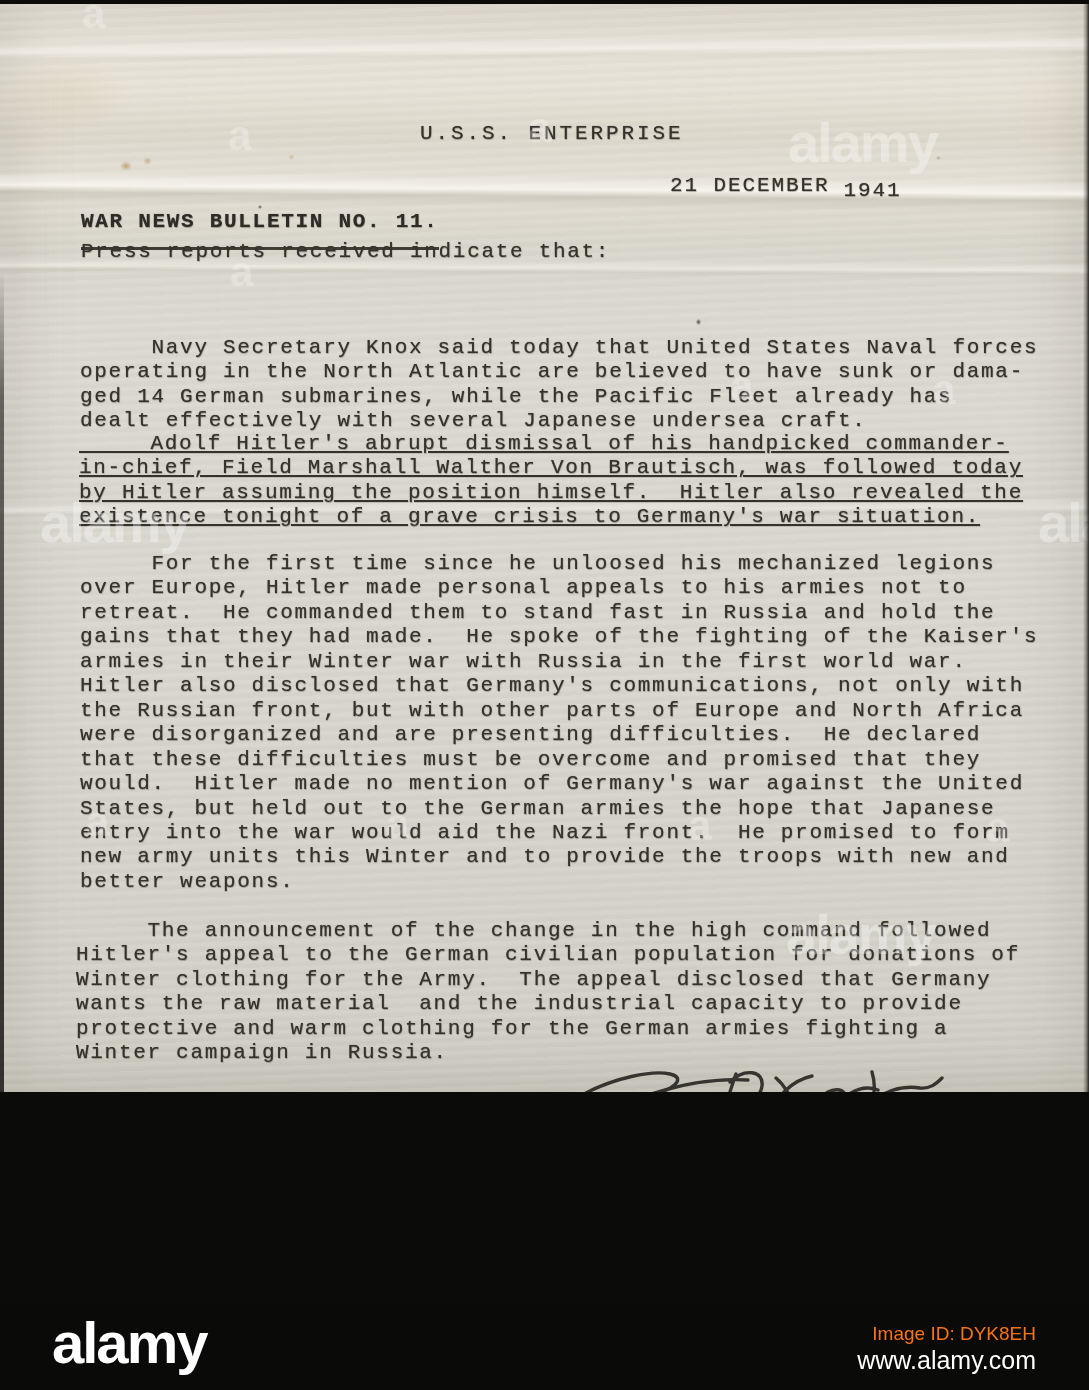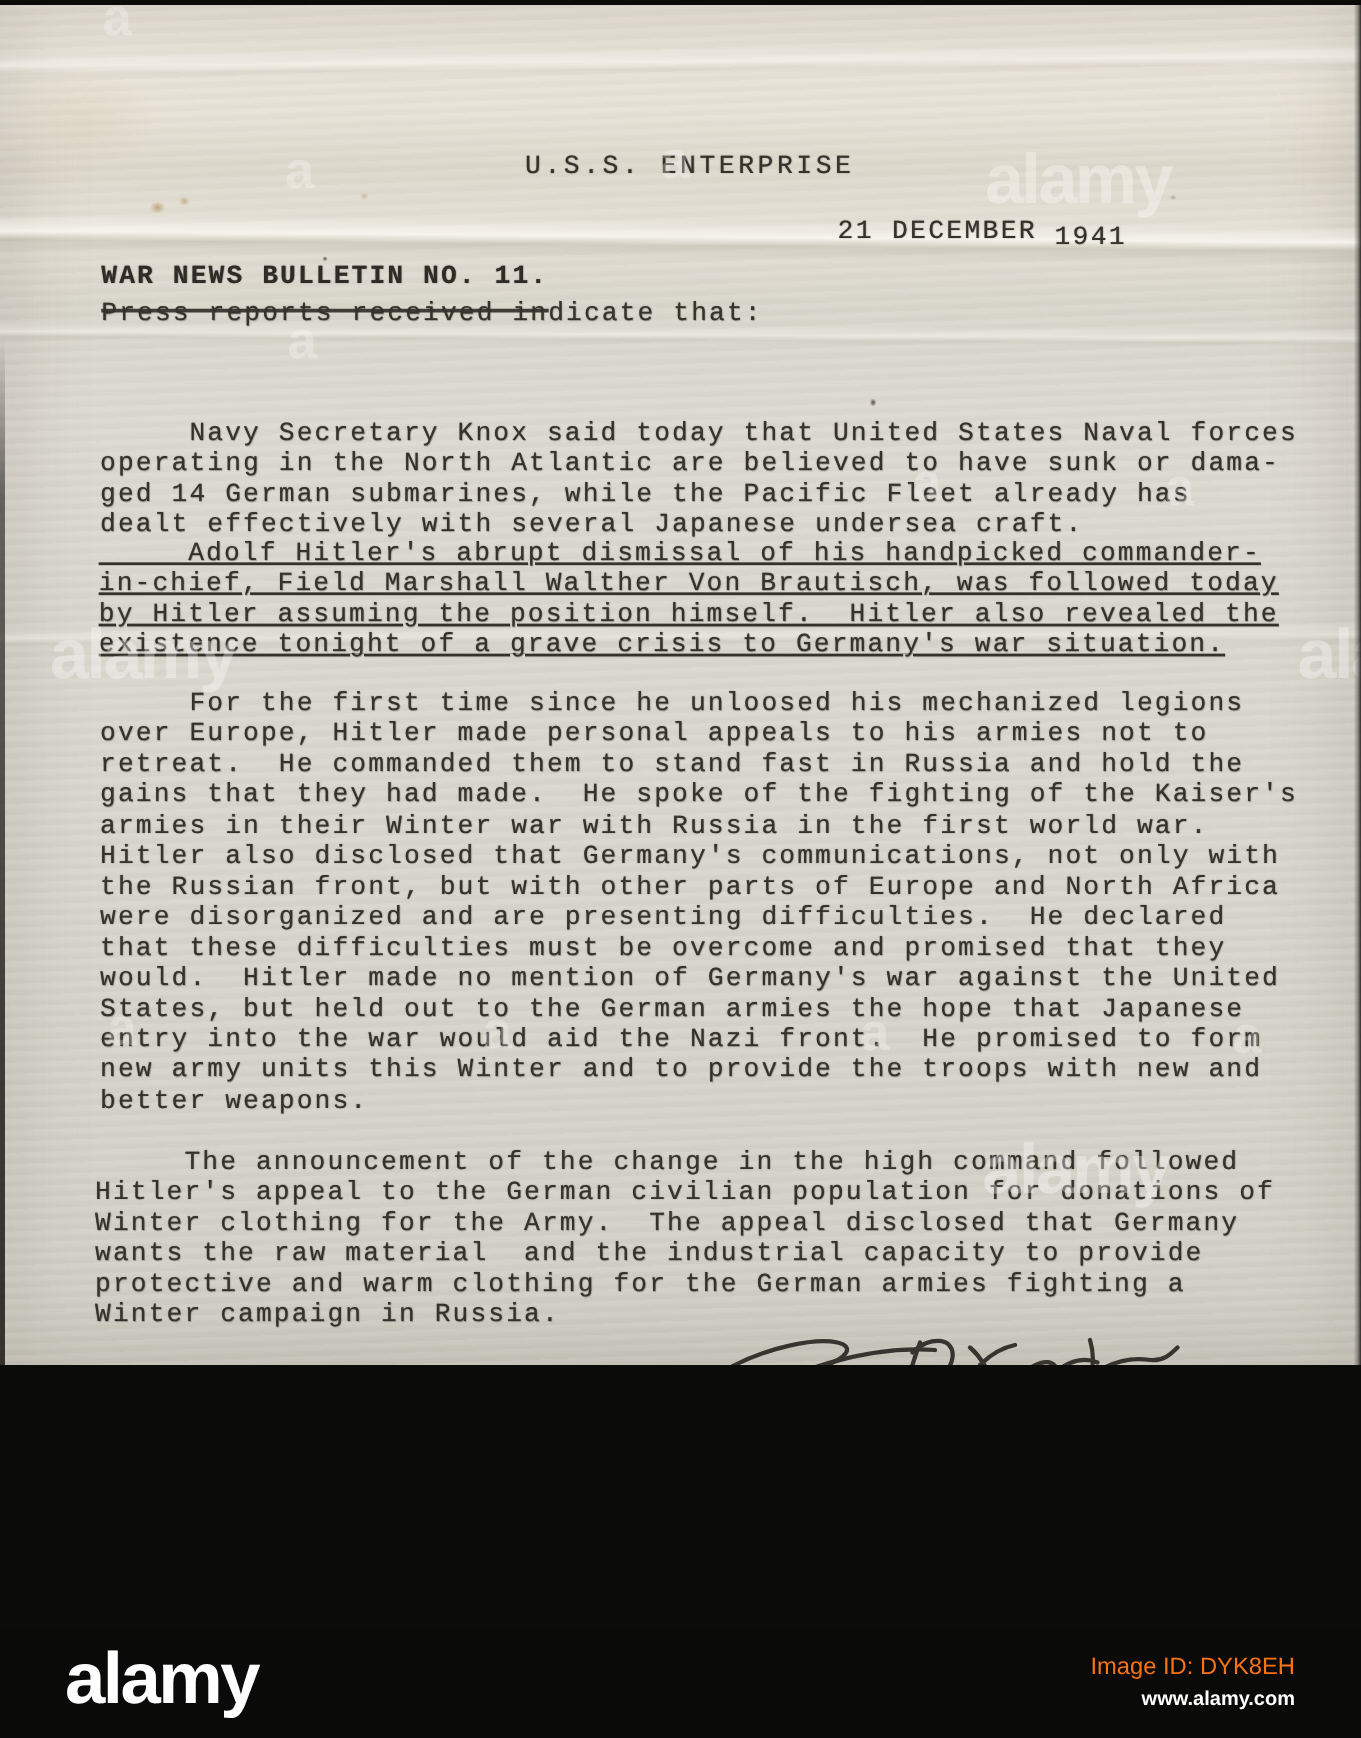--- a/index.html
+++ b/index.html
@@ -86,21 +86,21 @@
   
   .bar {
     position:absolute; left:0; top:1304px; width:1089px; height:86px;
     background:#0a0a09; display:flex; align-items:center; justify-content:space-between;
     padding:0 53px 0 52px; box-sizing:border-box;
   }
   .bar-logo { color:#ffffff; font-size:58px; font-weight:bold; letter-spacing:-2px;
     line-height:1; transform:translateY(-4px); }
   .bar-right { text-align:right; color:#ffffff; }
   .bar-id  { font-size:19px; color:#f97316; line-height:26px; }
-  .bar-url { font-size:16px; font-weight:bold; line-height:26px; }
+  .bar-url { font-size:25px; font-weight:normal; line-height:26px; }
 </style>
 </head>
 <body>
 
 <div class="scene">
 
   <div class="paper">
 
     <div class="crease crease-1"></div>
     <div class="crease crease-2"></div>

